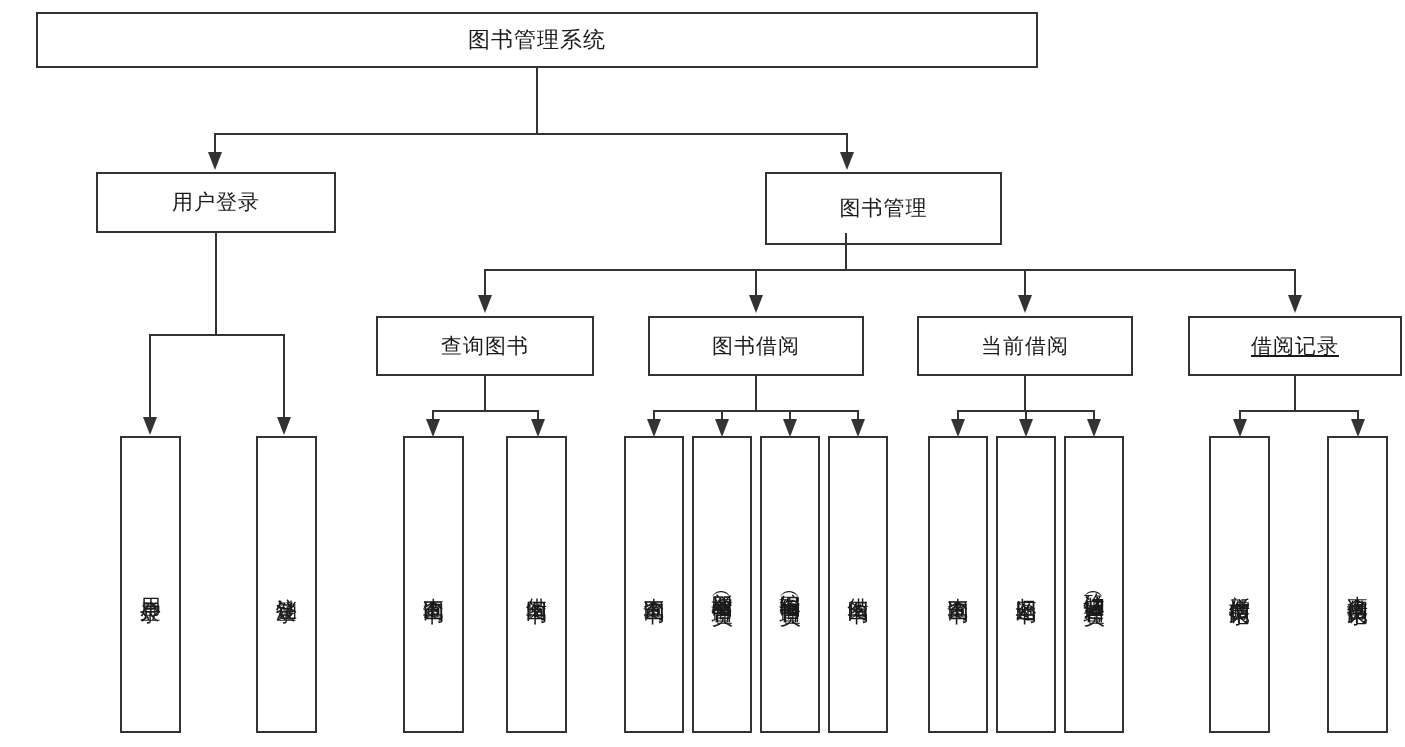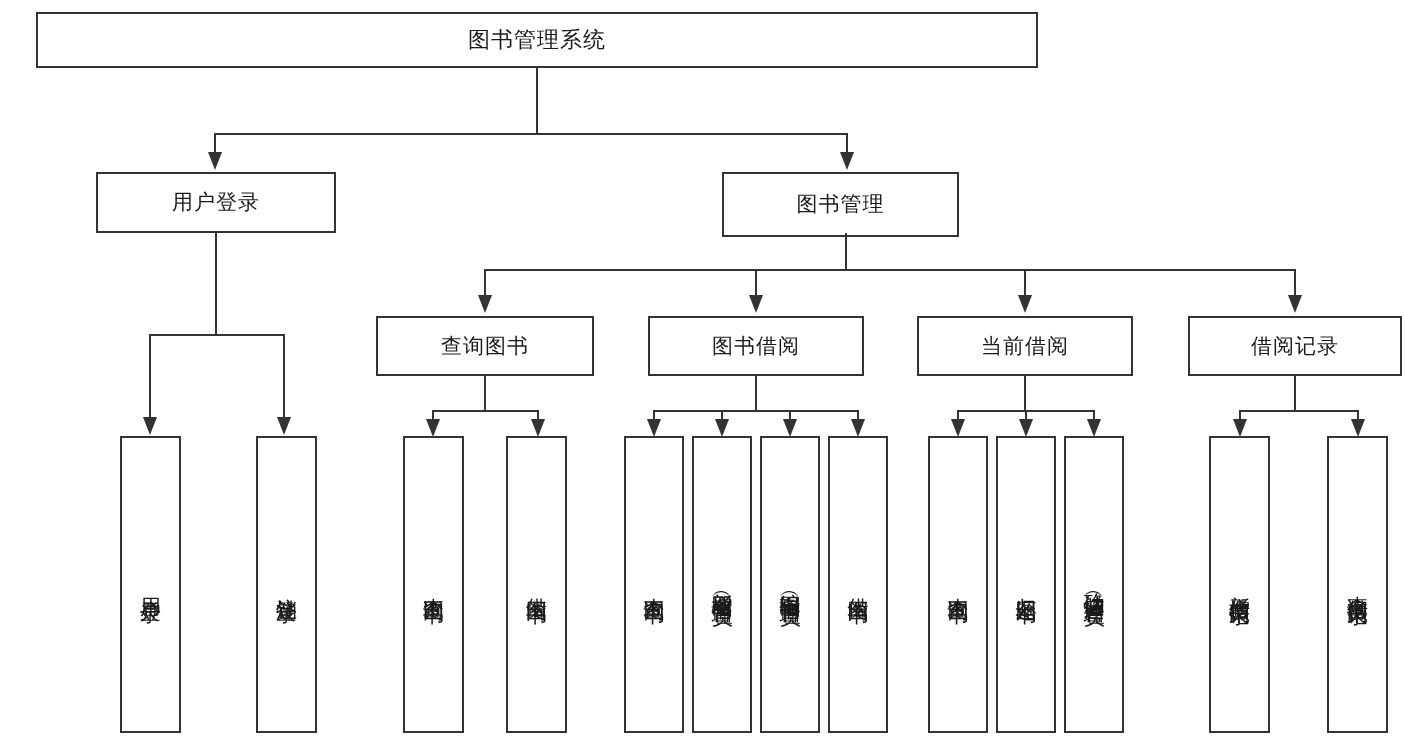--- a/index.html
+++ b/index.html
@@ -91,21 +91,21 @@
 
   <div class="conn h" style="left:198px; top:133px; width:634px;"></div>
 
   <div class="conn v" style="left:198px; top:133px; height:22px;"></div>
   <div class="arrow" style="left:192px; top:152px;"></div>
   <div class="conn v" style="left:830px; top:133px; height:22px;"></div>
   <div class="arrow" style="left:824px; top:152px;"></div>
 
   <div class="box horiz" style="left:80px; top:172px; width:240px; height:61px;">用户登录</div>
 
-  <div class="box horiz" style="left:706px; top:172px; width:237px; height:65px;">图书管理</div>
+  <div class="box horiz" style="left:749px; top:172px; width:237px; height:73px;">图书管理</div>
 
   <div class="conn v" style="left:199px; top:233px; height:102px;"></div>
   <div class="conn h" style="left:133px; top:334px; width:134px;"></div>
   <div class="conn v" style="left:133px; top:334px; height:85px;"></div>
   <div class="arrow" style="left:127px; top:417px;"></div>
   <div class="conn v" style="left:267px; top:334px; height:85px;"></div>
   <div class="arrow" style="left:261px; top:417px;"></div>
 
   <div class="conn v" style="left:829px; top:233px; height:38px;"></div>
   <div class="conn h" style="left:468px; top:269px; width:812px;"></div>
@@ -117,21 +117,21 @@
   <div class="arrow" style="left:1002px; top:295px;"></div>
   <div class="conn v" style="left:1278px; top:269px; height:28px;"></div>
   <div class="arrow" style="left:1272px; top:295px;"></div>
 
   <div class="box horiz" style="left:360px; top:316px; width:218px; height:60px;">查询图书</div>
 
   <div class="box horiz" style="left:632px; top:316px; width:216px; height:60px;">图书借阅</div>
 
   <div class="box horiz" style="left:901px; top:316px; width:216px; height:60px;">当前借阅</div>
 
-  <div class="box horiz" style="left:1172px; top:316px; width:214px; height:60px;">借阅记录</div>
+  <div class="box horiz" style="left:1172px; top:316px; width:214px; height:60px;text-decoration:underline;">借阅记录</div>
 
   <div class="conn v" style="left:468px; top:376px; height:36px;"></div>
   <div class="conn h" style="left:416px; top:410px; width:106px;"></div>
   <div class="conn v" style="left:416px; top:410px; height:12px;"></div>
   <div class="arrow" style="left:410px; top:419px;"></div>
   <div class="conn v" style="left:521px; top:410px; height:12px;"></div>
   <div class="arrow" style="left:515px; top:419px;"></div>
 
   <div class="conn v" style="left:739px; top:376px; height:36px;"></div>
   <div class="conn h" style="left:637px; top:410px; width:205px;"></div>

